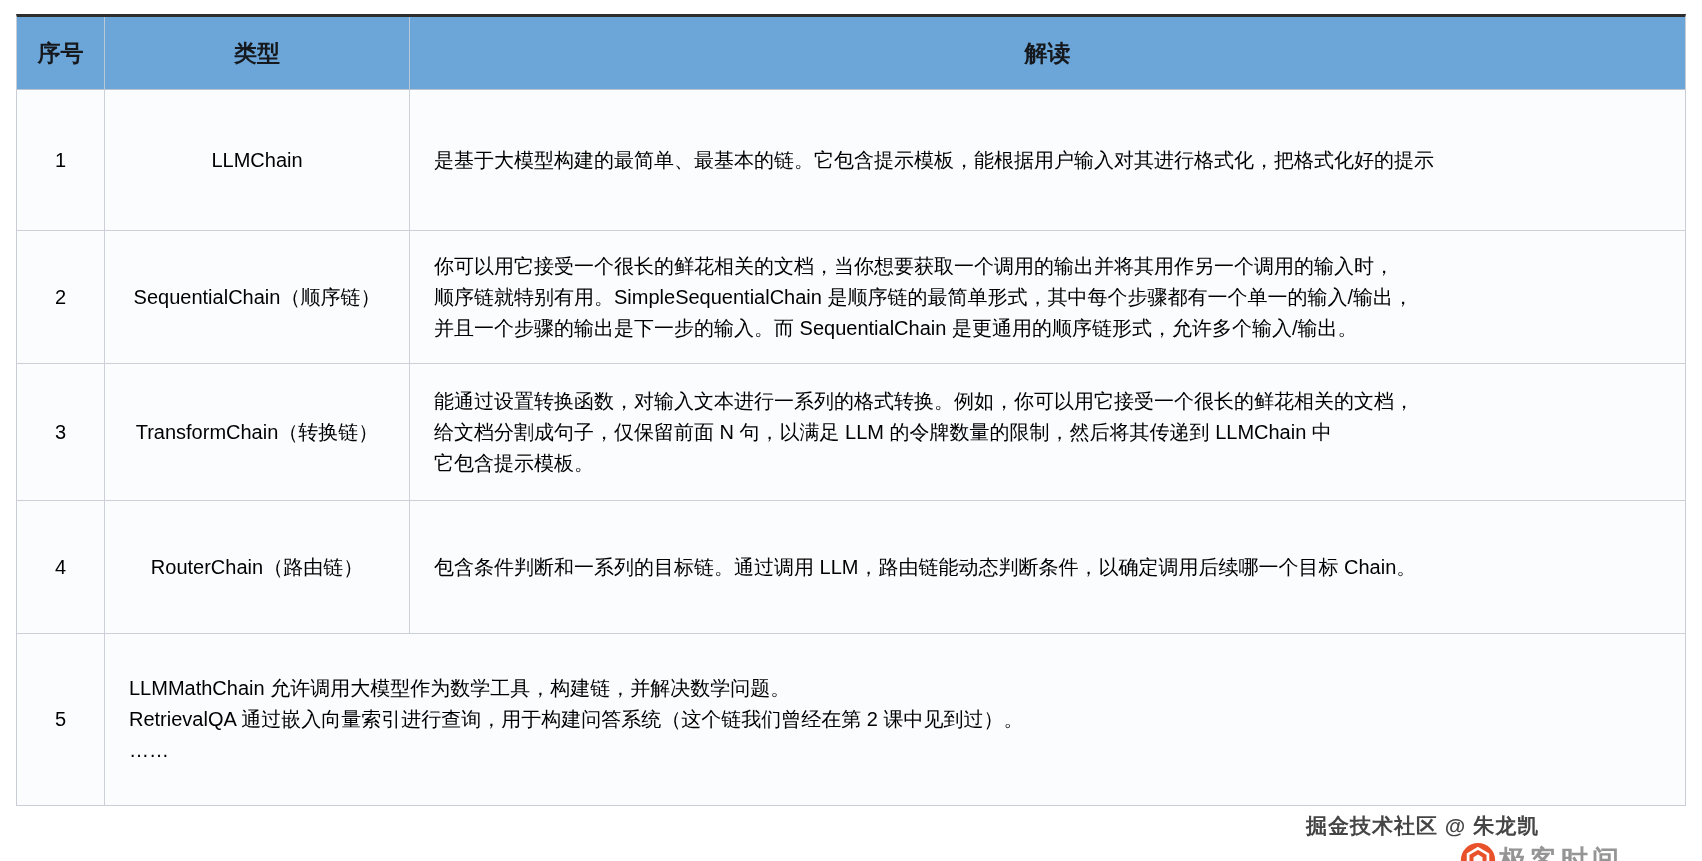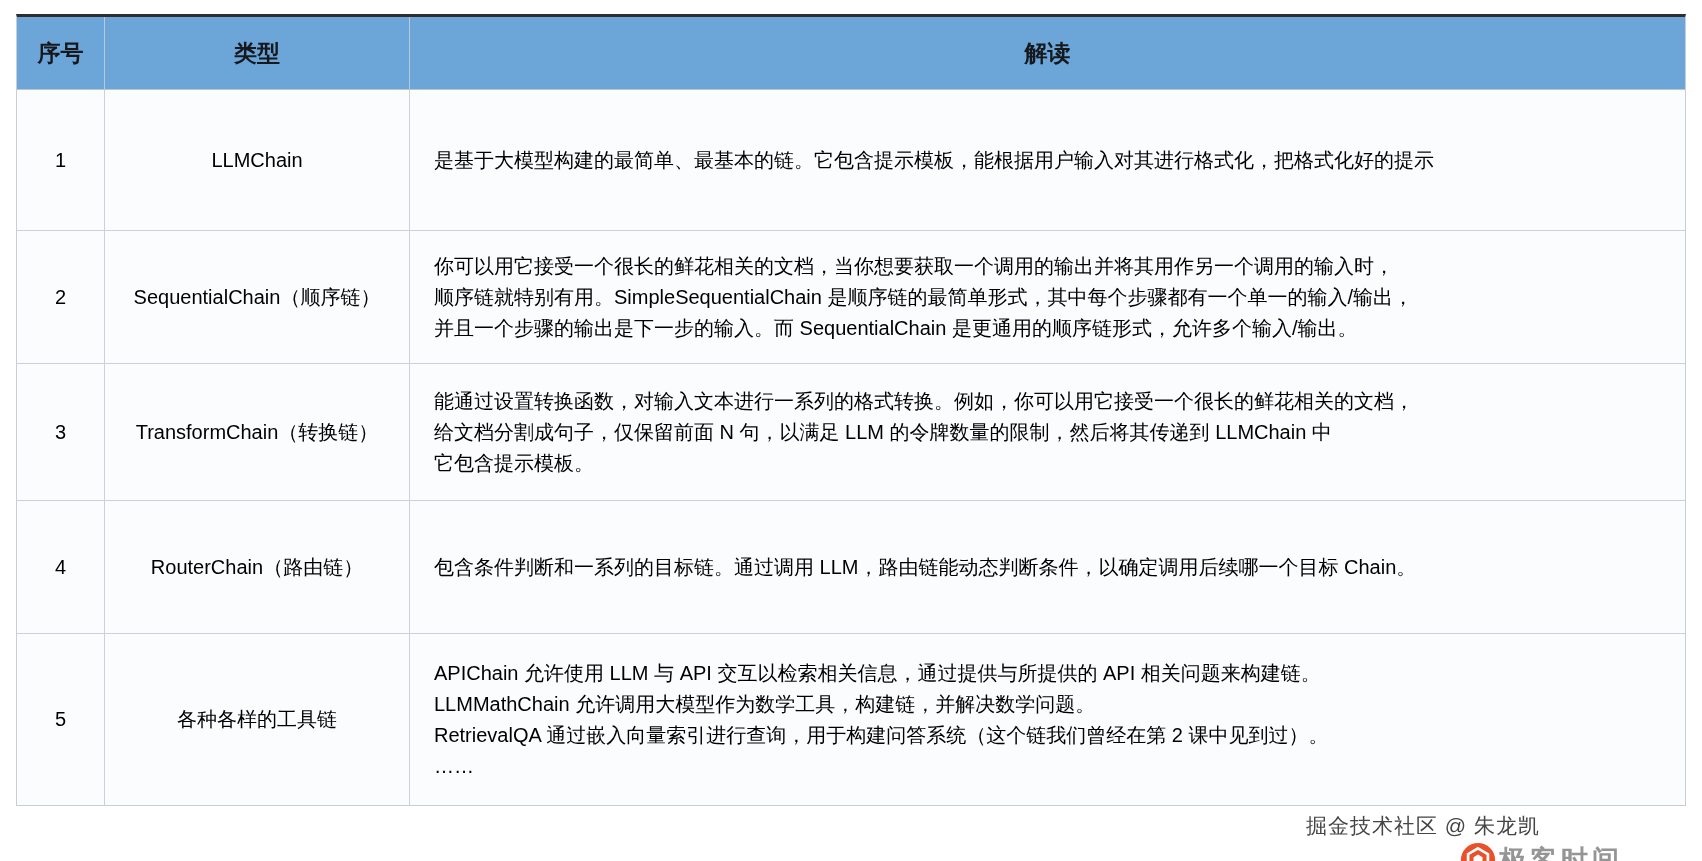--- a/index.html
+++ b/index.html
@@ -28,21 +28,21 @@
   .row.head .cell{font-weight:700;font-size:23px;color:#15181c;}
   .row.head .cell:not(:last-child){border-right:1px solid #b9c9d8;}
   .row.r1{height:141px;}
   .row.r2{height:133px;}
   .row.r3{height:137px;}
   .row.r4{height:133px;}
   .row.r5{flex:1;}
   .line{white-space:pre;}
   
   .wm-community{
-    position:absolute;left:1306px;top:812px;font-size:21px;font-weight:400;
+    position:absolute;left:1306px;top:812px;font-size:21px;font-weight:700;
     color:#454545;letter-spacing:1px;z-index:2;
   }
   .wm-brand{
     position:absolute;left:1460px;top:818px;display:flex;align-items:center;gap:3px;
     z-index:1;opacity:.92;margin-top:24px;
   }
   .wm-brand .brand-text{
     font-size:27px;font-weight:700;color:#8d8d8d;letter-spacing:4px;
   }
   .logo{width:36px;height:36px;display:block;}
@@ -89,23 +89,21 @@
   <div class="row r4">
     <div class="cell">4</div>
     <div class="cell">RouterChain（路由链）</div>
     <div class="cell desc">
       <div class="line">包含条件判断和一系列的目标链。通过调用 LLM，路由链能动态判断条件，以确定调用后续哪一个目标 Chain。</div>
     </div>
   </div>
 
   <div class="row r5">
     <div class="cell">5</div>
-    <div class="cell">各种各样的工具链</div>
     <div class="cell desc">
-      <div class="line">APIChain 允许使用 LLM 与 API 交互以检索相关信息，通过提供与所提供的 API 相关问题来构建链。</div>
       <div class="line">LLMMathChain 允许调用大模型作为数学工具，构建链，并解决数学问题。</div>
       <div class="line">RetrievalQA 通过嵌入向量索引进行查询，用于构建问答系统（这个链我们曾经在第 2 课中见到过）。</div>
       <div class="line">……</div>
     </div>
   </div>
 
 </div>
 
 <div class="wm-brand">
   <svg class="logo" viewBox="0 0 40 40" aria-hidden="true">

